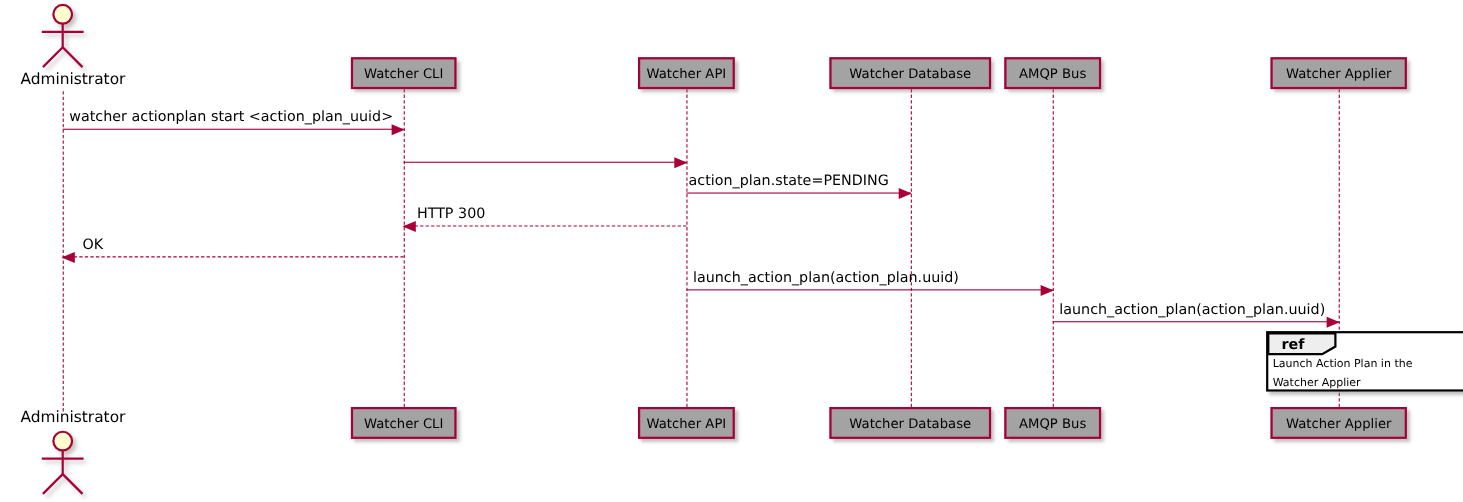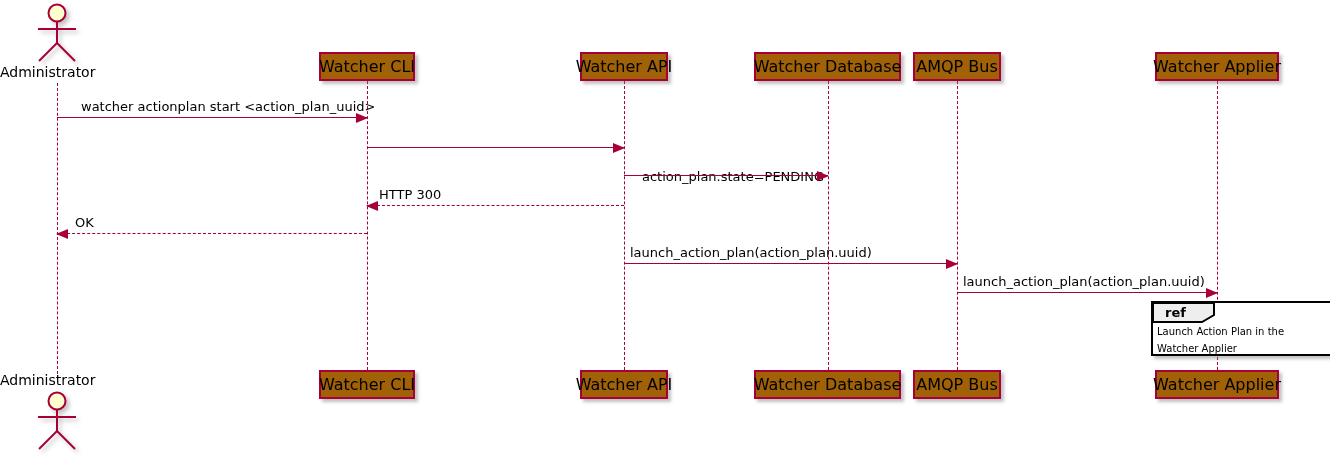--- a/index.html
+++ b/index.html
@@ -6,35 +6,35 @@
   .canvas {
     position: relative;
     width: 1330px;
     height: 456px;
     background: #ffffff;
     font-family: "DejaVu Sans", "Liberation Sans", sans-serif;
     color: #000000;
     overflow: hidden;
   }
   
-  .actor-wrap { position: absolute; width: 114px; text-align: left; }
+  .actor-wrap { position: absolute; width: 114px; text-align: right; }
   .actor-wrap svg { display: block; margin: 0 auto; filter: drop-shadow(3px 3px 2px rgba(120,120,120,0.45)); }
   .actor-label { font-size: 14px; line-height: 16px; white-space: nowrap; }
   
   .lifeline { position: absolute; width: 0; border-left: 1px dashed #a80036; }
   
   .pbox {
     position: absolute;
     height: 29px;
     box-sizing: border-box;
-    background: #a16207;
+    background: #a3a3a3;
     border: 2px solid #a80036;
     box-shadow: 3px 3px 3px rgba(120,120,120,0.45);
     display: flex; align-items: center; justify-content: center;
-    font-size: 16px; white-space: nowrap;
+    font-size: 12px; white-space: nowrap;
     z-index: 3;
   }
   
   .msg-label { position: absolute; font-size: 13px; line-height: 16px; white-space: nowrap; z-index: 2; }
   .msg-line { position: absolute; height: 0; border-top: 1px solid #a80036; z-index: 2; }
   .msg-line.dashed { border-top-style: dashed; }
   .head-right {
     position: absolute; right: -1px; top: -5px; width: 0; height: 0;
     border-left: 12px solid #a80036; border-top: 5px solid transparent; border-bottom: 5px solid transparent;
   }
@@ -87,30 +87,30 @@
   <div class="pbox" style="left:754px; top:52px; width:147px;">
       <span>Watcher Database</span>
     </div>
   <div class="pbox" style="left:913px; top:52px; width:88px;">
       <span>AMQP Bus</span>
     </div>
   <div class="pbox" style="left:1155px;top:52px; width:124px;">
       <span>Watcher Applier</span>
     </div>
 
-  <div class="msg-label" style="left:81px; top:99px;">watcher actionplan start &lt;action_plan_uuid&gt;</div>
+  <div class="msg-label" style="left:63px; top:99px;">watcher actionplan start &lt;action_plan_uuid&gt;</div>
   <div class="msg-line" style="left:57px; top:117px; width:310px;">
       <span class="head-right"></span>
     </div>
 
   <div class="msg-line" style="left:367px; top:147px; width:257px;">
       <span class="head-right"></span>
     </div>
 
-  <div class="msg-label" style="left:642px; top:157px;margin-top:12px;">action_plan.state=PENDING</div>
+  <div class="msg-label" style="left:626px; top:157px;">action_plan.state=PENDING</div>
   <div class="msg-line" style="left:624px; top:175px; width:204px;">
       <span class="head-right"></span>
     </div>
 
   <div class="msg-label" style="left:379px; top:187px;">HTTP 300</div>
   <div class="msg-line dashed" style="left:367px; top:205px; width:257px;">
       <span class="head-left"></span>
     </div>
 
   <div class="msg-label" style="left:75px; top:215px;">OK</div>

